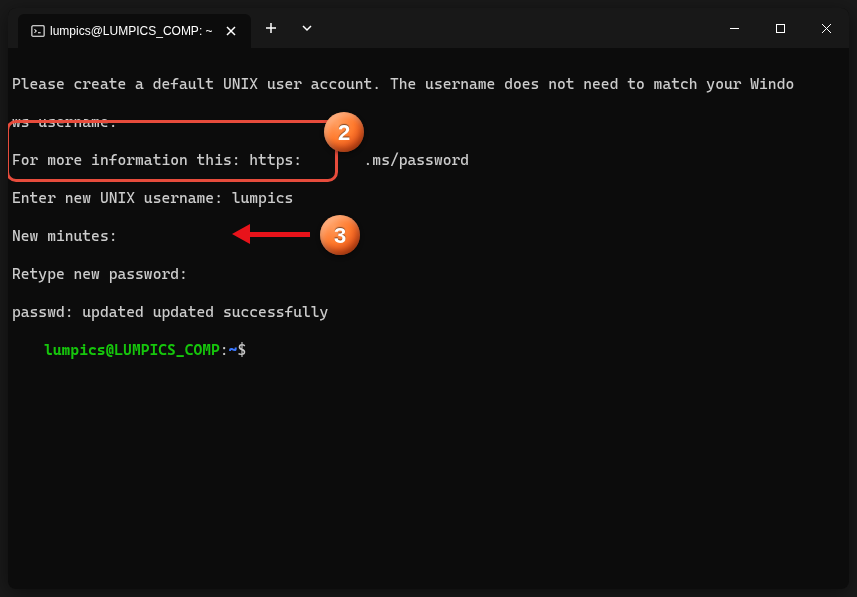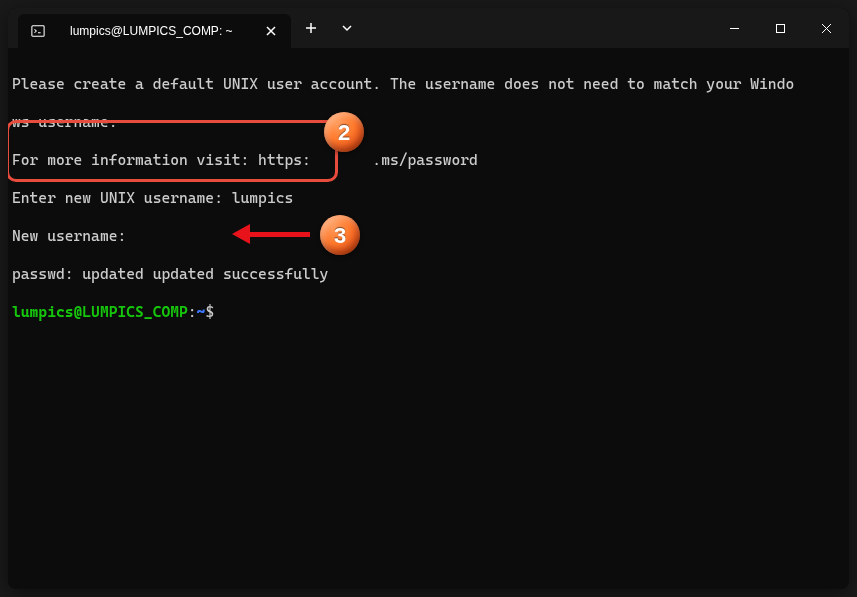--- a/index.html
+++ b/index.html
@@ -33,21 +33,21 @@
     }
     .tab {
       height: 34px;
       margin-top: 6px;
       margin-left: 10px;
       padding: 0 12px;
       background: #0c0c0c;
       border-radius: 6px 6px 0 0;
       display: flex;
       align-items: center;
-      gap: 24px;
+      gap: 4px;
       color: #fff;
       font-size: 12px;
     }
     .tab-icon {
       width: 16px;
       height: 16px;
       display: flex;
       align-items: center;
       justify-content: center;
     }
@@ -120,20 +120,21 @@
       position: relative;
       white-space: pre;
       overflow: hidden;
     }
     .term-line {
       white-space: pre;
     }
     .prompt-user {
       color: #16c60c;
       font-weight: bold;
+      margin-left: 32px;
     }
     .prompt-path {
       color: #3b78ff;
       font-weight: bold;
     }
     .prompt-dollar {
       color: #cccccc;
     }
     .highlight-box {
       position: absolute;
@@ -219,23 +220,24 @@
         <svg viewBox="0 0 11 11">
             <path d="M1 1l9 9M10 1l-9 9"></path>
           </svg>
       </div>
     </div>
   </div>
 
   <div class="terminal-body">
 <div class="term-line">Please create a default UNIX user account. The username does not need to match your Windo</div>
 <div class="term-line">ws username.</div>
-<div class="term-line"><span>For more information visit: https:</span>       <span>.ms/password</span></div>
+<div class="term-line"><span>For more information this: https:</span>       <span>.ms/password</span></div>
 <div class="term-line">Enter new UNIX username: lumpics</div>
-<div class="term-line">New username:</div>
+<div class="term-line">New minutes:</div>
+<div class="term-line">Retype new password:</div>
 <div class="term-line">passwd: updated updated successfully</div>
 <div class="term-line"><span class="prompt-user">lumpics@LUMPICS_COMP</span><span>:</span><span class="prompt-path">~</span><span class="prompt-dollar">$</span></div>
 
     <div class="highlight-box" style="left:-2px; top:72px; width:332px; height:62px;"></div>
 
     <div class="marker" style="left:316px; top:64px;"><span>2</span></div>
 
     <div class="arrow" style="left:224px; top:176px;">
       <div class="arrow-head"></div>
       <div class="arrow-line"></div>

